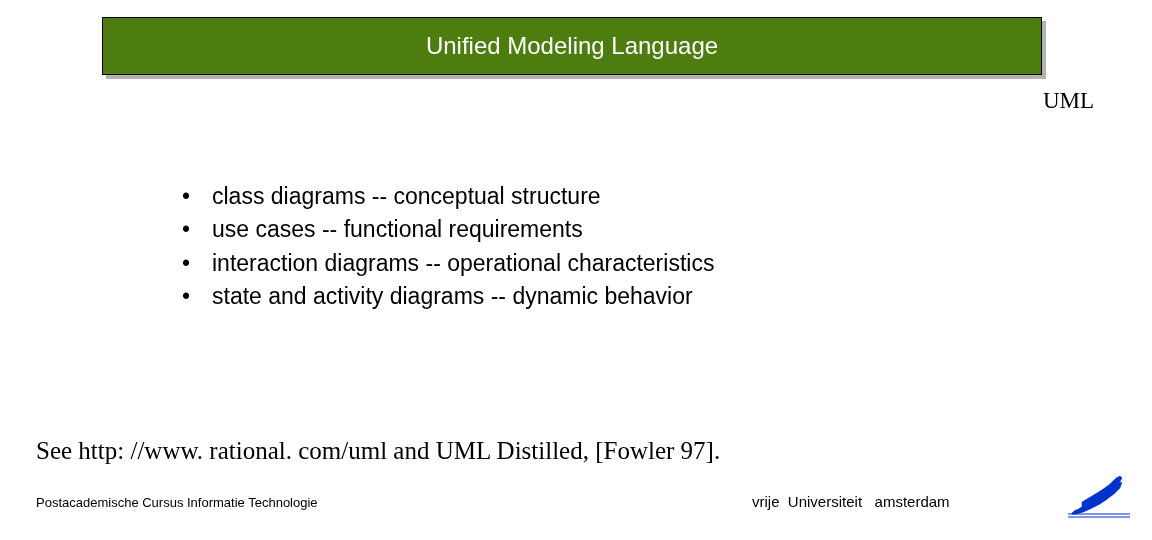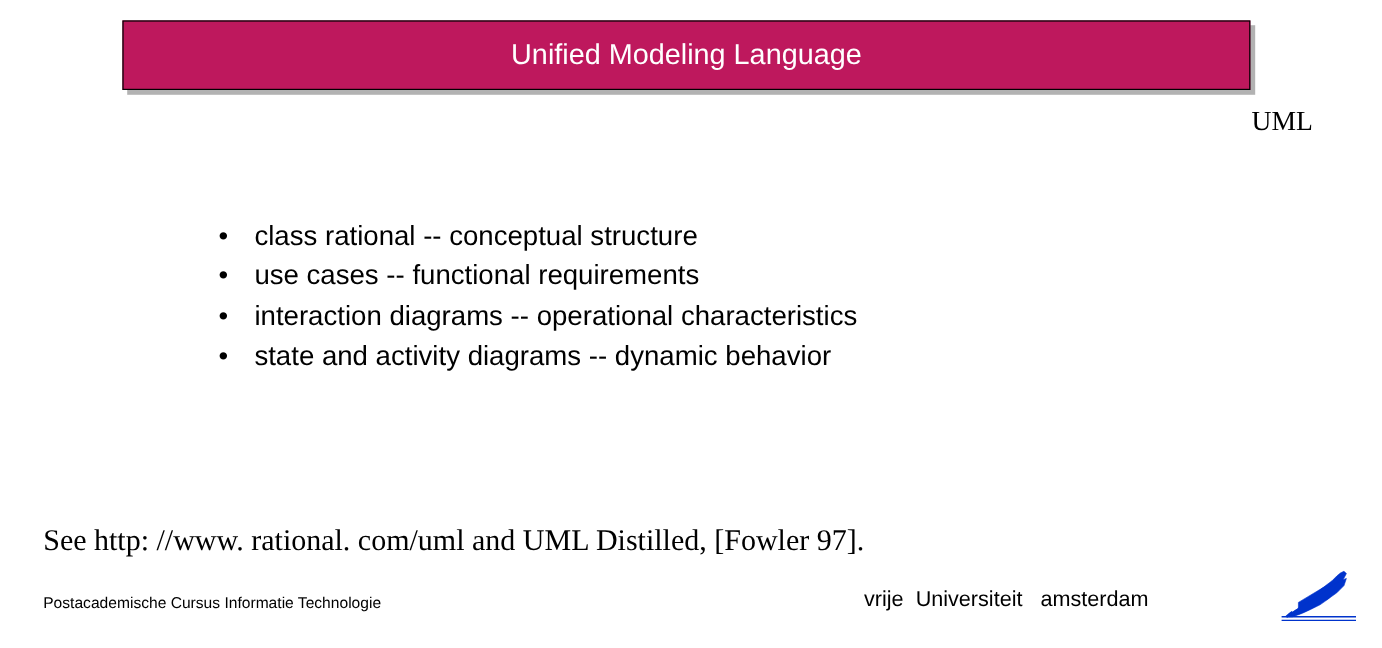--- a/index.html
+++ b/index.html
@@ -22,21 +22,21 @@
       width: 940px;
       height: 58px;
       background: rgba(0,0,0,0.3);
     }
     .title-bar {
       position: absolute;
       top: 17px;
       left: 102px;
       width: 940px;
       height: 58px;
-      background: #be185d;
+      background: #4d7c0f;
       border: 1px solid #000;
       display: flex;
       align-items: center;
       justify-content: center;
     }
     .title-text {
       color: white;
       font-size: 24px;
       font-weight: normal;
     }
@@ -74,43 +74,43 @@
     }
     .footer-left {
       position: absolute;
       bottom: 30px;
       left: 36px;
       font-size: 13px;
     }
     .footer-center {
       position: absolute;
       bottom: 30px;
-      left: 720px;
-      font-size: 18px;
+      left: 752px;
+      font-size: 15px;
     }
     .logo {
       position: absolute;
       bottom: 18px;
       right: 18px;
       width: 72px;
       height: 50px;
     }
   </style>
 </head>
 <body>
 
 <div class="title-bar-shadow"></div>
 <div class="title-bar">
   <span class="title-text">Unified Modeling Language</span>
 </div>
 
 <div class="subtitle">UML</div>
 
 <ul class="bullet-list">
-  <li>class rational -- conceptual structure</li>
+  <li>class diagrams -- conceptual structure</li>
   <li>use cases -- functional requirements</li>
   <li>interaction diagrams -- operational characteristics</li>
   <li>state and activity diagrams -- dynamic behavior</li>
 </ul>
 
 <div class="reference">See http: //www. rational. com/uml and UML Distilled,  [Fowler 97].</div>
 
 <div class="footer-left">Postacademische Cursus Informatie Technologie</div>
 
 <div class="footer-center">

